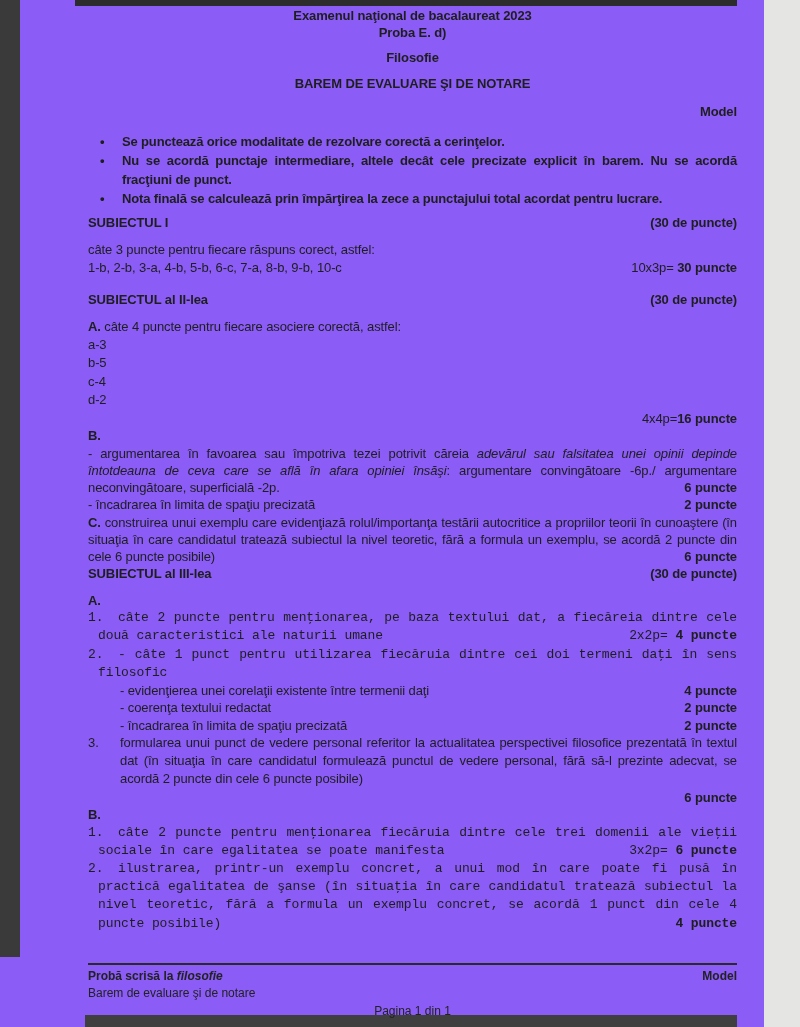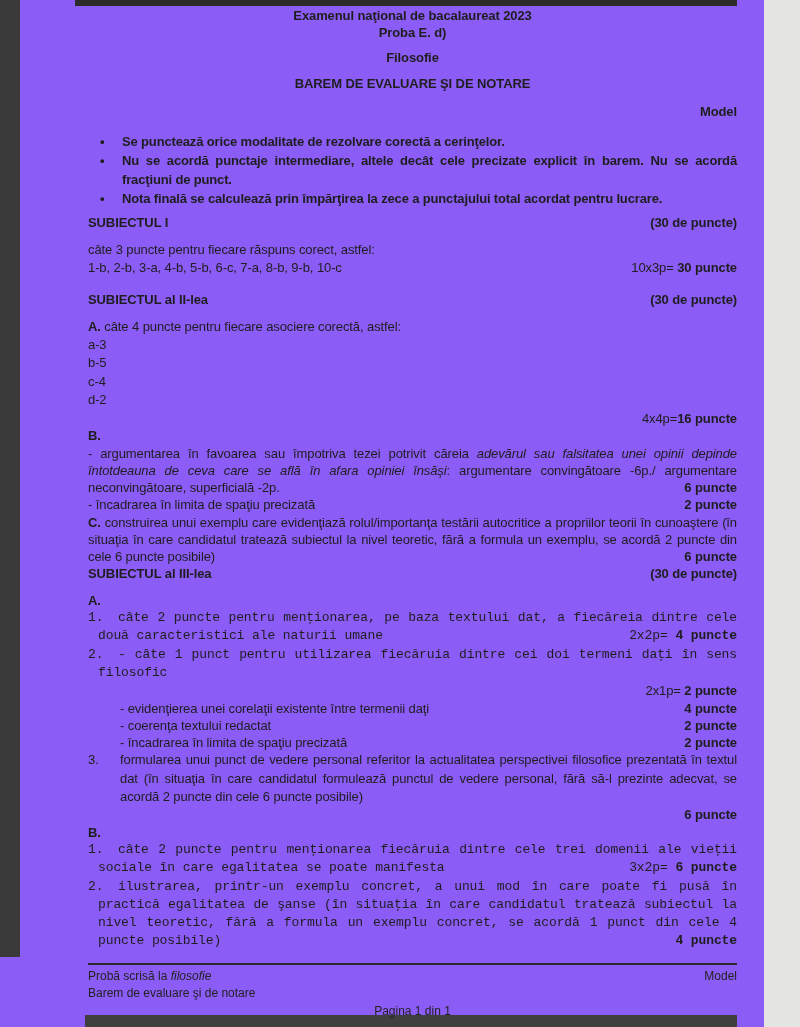--- a/index.html
+++ b/index.html
@@ -60,21 +60,21 @@
   .num10  { display:inline-block; width:30px; text-indent:0; }
   .num32  { display:inline-block; width:32px; text-indent:0; }
   .sub { padding-left:32px; line-height:17.3px; display:flex; justify-content:flex-start; }
   .sub .l { flex:1; }
 
   .footer {
     position:absolute; left:88px; top:963px; width:649px;
     border-top:2px solid #2a2a2a; padding-top:3px;
     font-size:12px; line-height:17px; color:#222;
   }
-  .f-row { display:flex; justify-content:space-between; }
+  .f-row { display:flex; justify-content:space-between;font-weight:bold; }
   .f-center { text-align:center; margin-top:1px; }
   i { font-style:italic; }
 </style>
 </head>
 <body>
 
 <div class="page">
   <div class="edge-left"></div>
   <div class="edge-top"></div>
   <div class="edge-right"></div>
@@ -144,21 +144,20 @@
     </div>
     <p class="bl b">A.</p>
 
     <p class="item item3 hang10">
       <span class="num10">1.</span><span>câte 2 puncte pentru menţionarea, pe baza textului dat, a fiecăreia dintre cele două caracteristici ale naturii umane</span>
       <span class="pts-abs"><span class="calc">2x2p=</span> <span class="pts">4 puncte</span></span>
     </p>
     <p class="item item3 hang10">
       <span class="num10">2.</span><span>- câte 1 punct pentru utilizarea fiecăruia dintre cei doi termeni daţi în sens filosofic</span>
     </p>
-    <div class="right-line"><span class="calc">2x1p=</span> <span class="pts">2 puncte</span></div>
 
     <div class="sub">
       <span class="l">- evidenţierea unei corelaţii existente între termenii daţi</span>
       <span class="pts">4 puncte</span>
     </div>
     <div class="sub">
       <span class="l">- coerenţa textului redactat</span>
       <span class="pts">2 puncte</span>
     </div>
     <div class="sub">

